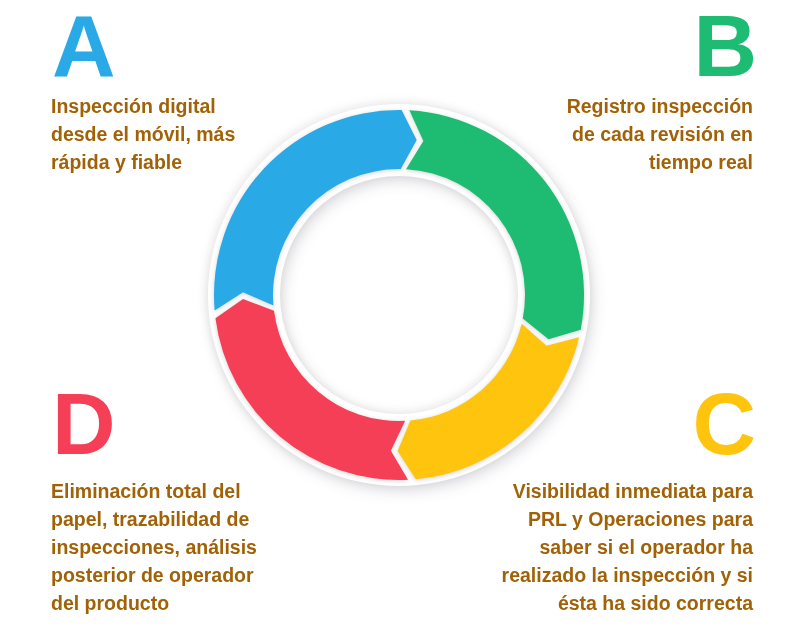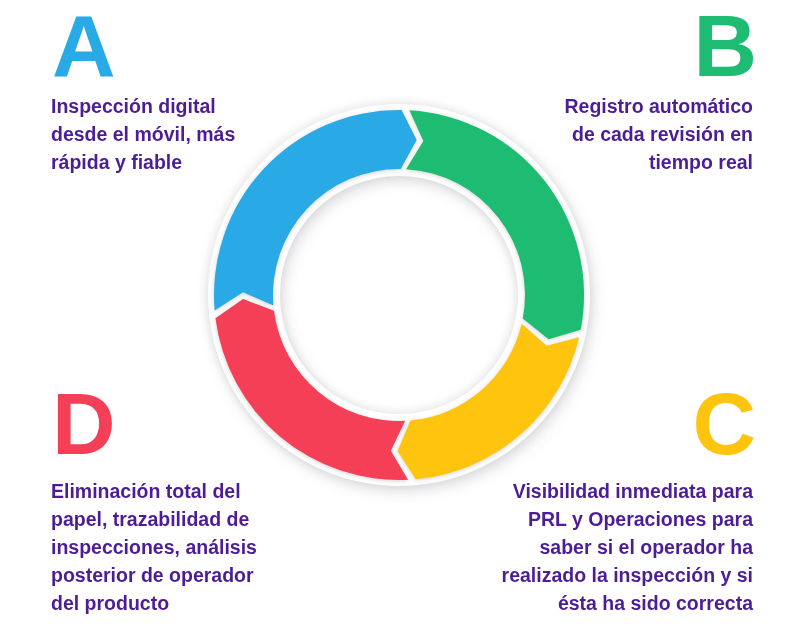--- a/index.html
+++ b/index.html
@@ -21,21 +21,21 @@
   }
   .letter{
     position:absolute;
     font-weight:800;
     font-size:88px;
     line-height:88px;
     letter-spacing:0;
   }
   .desc{
     position:absolute;
-    color:#4c1d95;
+    color:#a16207;
     font-weight:600;
     font-size:19.5px;
     line-height:28px;
     white-space:pre-line;
   }
   .align-right{text-align:right;}
   .pos-letter-a{left:52px;top:2px;}
   .pos-letter-b{right:43px;top:2px;}
   .pos-letter-d{left:52px;top:380px;}
   .pos-letter-c{right:44px;top:380px;}
@@ -60,21 +60,21 @@
   </svg>
 
   <div class="letter pos-letter-a" style="color: rgb(41, 169, 230);">A</div>
   <div class="letter pos-letter-b" style="color: rgb(29, 188, 114);">B</div>
   <div class="letter pos-letter-c" style="color: rgb(255, 196, 13);">C</div>
   <div class="letter pos-letter-d" style="color: rgb(244, 63, 87);">D</div>
 
   <div class="desc pos-text-a">Inspección digital
 desde el móvil, más
 rápida y fiable</div>
-  <div class="desc pos-text-b align-right">Registro automático
+  <div class="desc pos-text-b align-right">Registro inspección
 de cada revisión en
 tiempo real</div>
   <div class="desc pos-text-c align-right">Visibilidad inmediata para
 PRL y Operaciones para
 saber si el operador ha
 realizado la inspección y si
 ésta ha sido correcta</div>
   <div class="desc pos-text-d">Eliminación total del
 papel, trazabilidad de
 inspecciones, análisis

